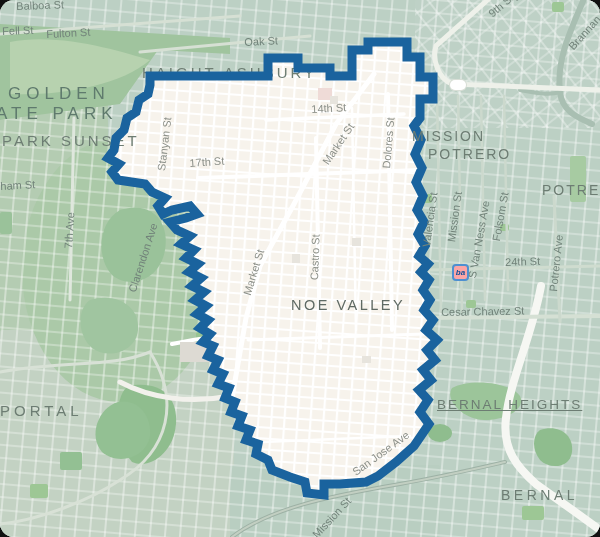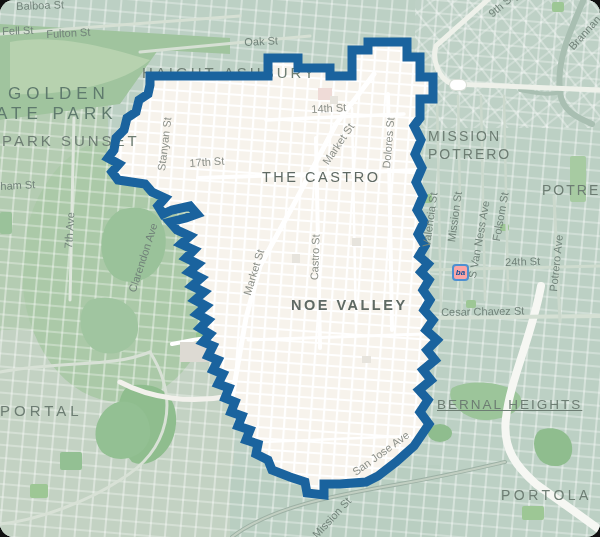--- a/index.html
+++ b/index.html
@@ -147,27 +147,26 @@
   </svg>
 
   <div id="labels-over">
       <div class="lbl street-teal" style="left: 16px; top: 0px; transform: rotate(-2deg);">Balboa St</div>
       <div class="lbl street-teal" style="left: 46px; top: 28px; transform: rotate(-3deg);">Fulton St</div>
       <div class="lbl street-teal" style="left: 2px; top: 25px; transform: rotate(-2deg);">Fell St</div>
       <div class="lbl street-teal" style="left: 244px; top: 36px; transform: rotate(-3deg);">Oak St</div>
       <div class="lbl street-teal" style="left: 510px; top: -6px; transform: rotate(-40deg);">8th St</div>
       <div class="lbl street-teal" style="left: 486px; top: 10px; transform: rotate(-40deg);">9th St</div>
       <div class="lbl street-teal" style="left: 566px; top: 44px; transform: rotate(-48deg);">Brannan St</div>
-      <div class="lbl nhood-teal" style="left: 428px; top: 128px;">MISSION</div>
+      <div class="lbl nhood-teal" style="left: 412px; top: 128px;">MISSION</div>
       <div class="lbl nhood-teal" style="left: 428px; top: 146px;">POTRERO</div>
-      <div class="lbl nhood-beige" style="left: 262px; top: 169px;">THE CASTRO</div>
-      <div class="lbl nhood-beige" style="left: 291px; top: 297px; font-weight: bold;">NOE VALLEY</div>
+      <div class="lbl nhood-beige" style="left: 291px; top: 297px;">NOE VALLEY</div>
       <div class="lbl nhood-teal" style="left: 0; top: 402px; font-size: 15px; letter-spacing: 4px;">PORTAL</div>
       <div class="lbl nhood-teal" style="left: 437px; top: 397px; font-size: 13.5px; text-decoration: underline;">BERNAL HEIGHTS</div>
-      <div class="lbl nhood-teal" style="left: 501px; top: 487px; font-size: 14px; letter-spacing: 3.5px;">PORTOLA</div>
+      <div class="lbl nhood-teal" style="left: 501px; top: 487px; font-size: 14px; letter-spacing: 3.5px;">BERNAL</div>
       <div class="lbl nhood-teal" style="left: 542px; top: 182px;">POTRERO</div>
       <div class="lbl street-teal" style="left: 62px; top: 248px; transform: rotate(-86deg);">7th Ave</div>
       <div class="lbl street-teal" style="left: 0px; top: 180px; transform: rotate(-3deg);">ham St</div>
       <div class="lbl street-beige" style="left: 189px; top: 157px; transform: rotate(-4deg);">17th St</div>
       <div class="lbl street-beige" style="left: 311px; top: 103px; transform: rotate(-3deg);">14th St</div>
       <div class="lbl street-beige" style="left: 320px; top: 160px; transform: rotate(-56deg);">Market St</div>
       <div class="lbl street-beige" style="left: 380px; top: 168px; transform: rotate(-85deg);">Dolores St</div>
       <div class="lbl street-beige" style="left: 308px; top: 280px; transform: rotate(-88deg);">Castro St</div>
       <div class="lbl street-teal" style="left: 420px; top: 246px; transform: rotate(-82deg);">Valencia St</div>
       <div class="lbl street-teal" style="left: 445px; top: 241px; transform: rotate(-82deg);">Mission St</div>

